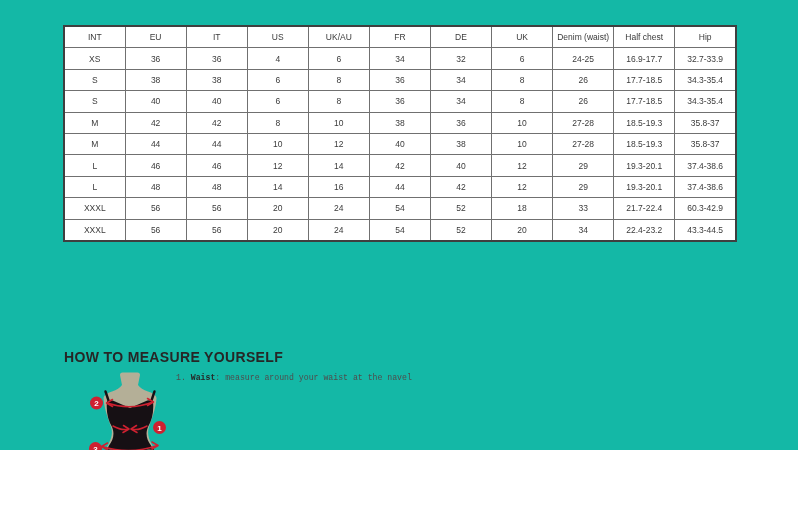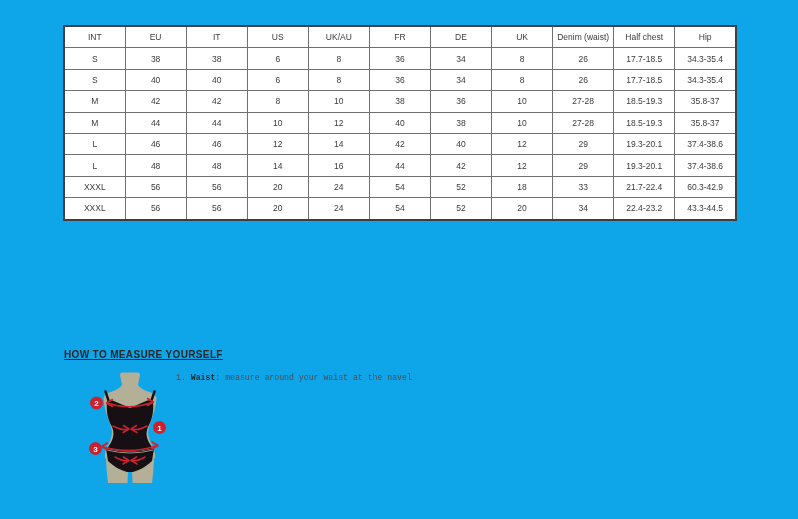--- a/index.html
+++ b/index.html
@@ -1,36 +1,36 @@
 <!DOCTYPE html>
 <html><head>
 <meta charset="utf-8">
 <style>
   html,body{margin:0;padding:0;background:#ffffff;}
   .page{
-    position:relative;width:798px;height:519px;background:#0ea5e9;
+    position:relative;width:798px;height:450px;background:#14b8a6;
     font-family:"Liberation Sans",sans-serif;overflow:hidden;
   }
   
   table.size-table{
     position:absolute;left:63px;top:25px;width:674px;
     border-collapse:collapse;table-layout:fixed;
     border:2px solid #3f3f3f;background:#fff;
   }
   table.size-table th, table.size-table td{
     border:1px solid #707070;
     height:20.4px;padding:0;
     text-align:center;vertical-align:middle;
     font-size:8.5px;font-weight:400;color:#3a3a3a;
     white-space:nowrap;overflow:hidden;
   }
   
   .measure-title{
     position:absolute;left:64px;top:349px;
-    font-size:10px;font-weight:700;color:#262626;letter-spacing:.35px;text-decoration:underline;
+    font-size:14px;font-weight:700;color:#262626;letter-spacing:.35px;
   }
   .figure-wrap{position:absolute;left:85px;top:370px;width:95px;height:125px;}
   .instructions{
     position:absolute;left:176px;top:371px;
     font-size:8.2px;color:#4d4d4d;line-height:14px;font-family:Liberation Mono, monospace;
   }
   .instr-line b{color:#262626;font-weight:700;}
   .marker-num{font-size:8px;font-weight:700;fill:#ffffff;}
 </style>
 </head>
@@ -49,20 +49,33 @@
           <th>FR</th>
           <th>DE</th>
           <th>UK</th>
           <th>Denim (waist)</th>
           <th>Half chest</th>
           <th>Hip</th>
         </tr>
     </thead>
     <tbody>
         <tr>
+          <td>XS</td>
+          <td>36</td>
+          <td>36</td>
+          <td>4</td>
+          <td>6</td>
+          <td>34</td>
+          <td>32</td>
+          <td>6</td>
+          <td>24-25</td>
+          <td>16.9-17.7</td>
+          <td>32.7-33.9</td>
+        </tr>
+        <tr>
           <td>S</td>
           <td>38</td>
           <td>38</td>
           <td>6</td>
           <td>8</td>
           <td>36</td>
           <td>34</td>
           <td>8</td>
           <td>26</td>
           <td>17.7-18.5</td>

